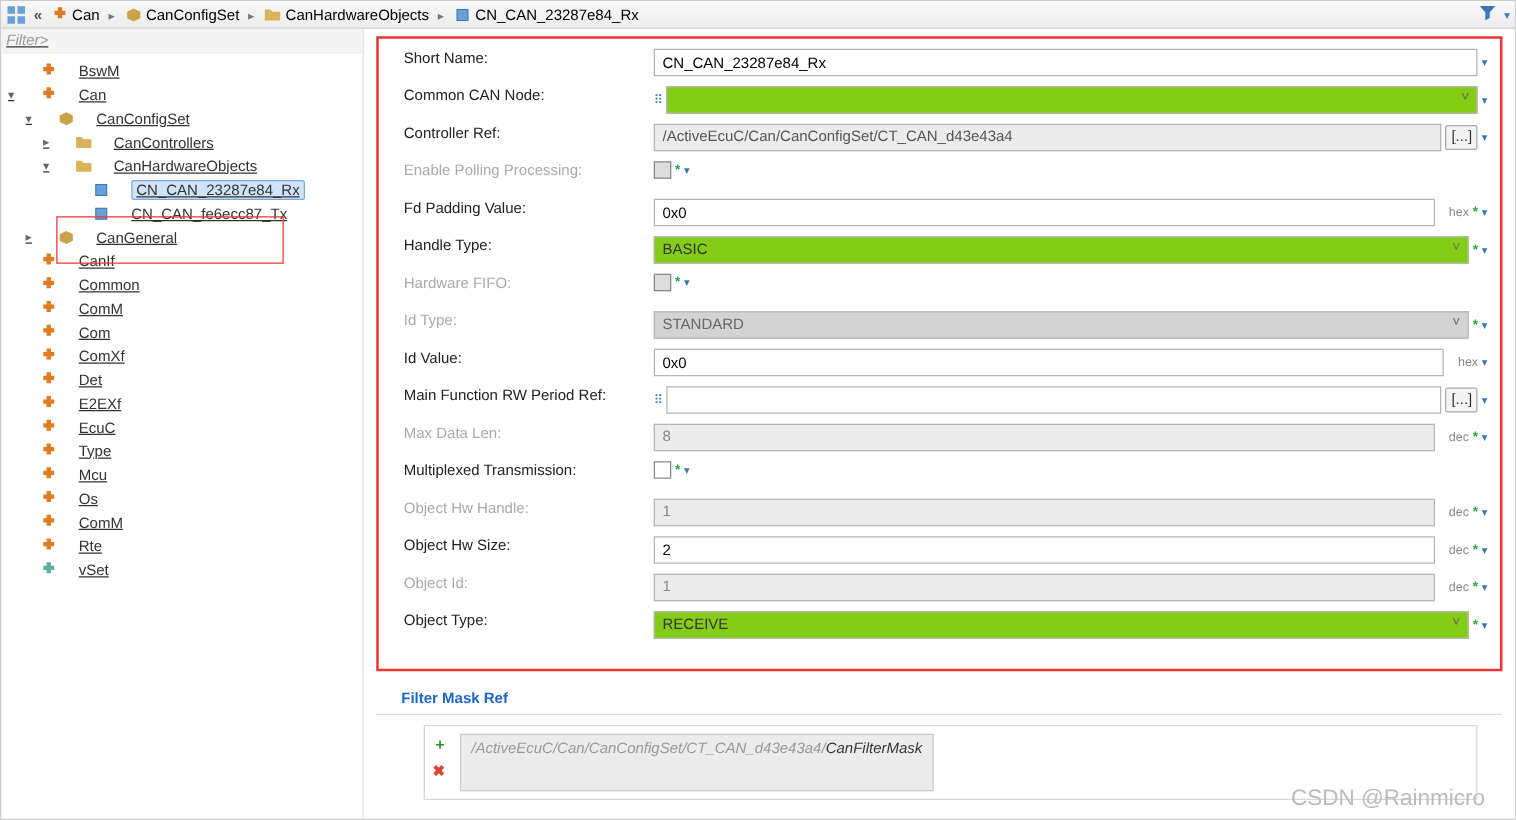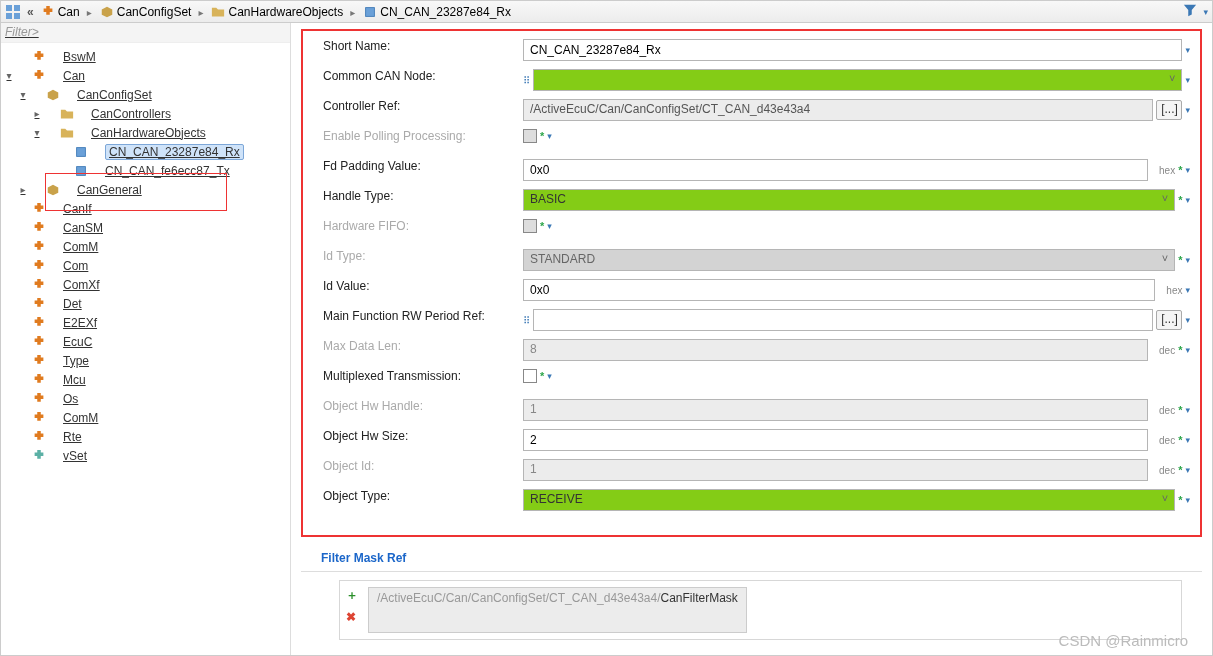--- a/index.html
+++ b/index.html
@@ -47,23 +47,23 @@
   .star { color:#2da54a; font-weight:bold; font-size:11px; }
   .mini-dd { color:#3b78b5; font-size:9px; cursor:pointer; }
   .dots-btn { border:1px solid #aaa; background:#f4f4f4; width:26px; height:20px; text-align:center; line-height:16px; cursor:pointer; border-radius:2px; }
   .chk { width:14px; height:14px; border:1px solid #888; background:#fff; display:inline-block; }
   .chk.filled { background:#ddd; }
   .sub-header { color:#1b66c9; font-weight:bold; padding:6px 0 6px 20px; border-bottom:1px solid #ddd; }
   .mask-area { border:1px solid #d7d7d7; margin:8px 20px 0 38px; padding:6px; display:flex; gap:10px; min-height:60px; }
   .mask-btns { display:flex; flex-direction:column; gap:6px; }
   .plus-ic { color:#2a8f2a; font-weight:bold; cursor:pointer; }
   .x-ic { color:#d43; font-weight:bold; cursor:pointer; }
-  .mask-path { background:#ececec; border:1px solid #ccc; padding:3px 8px; color:#999; flex:0 0 auto; }
+  .mask-path { background:#ececec; border:1px solid #ccc; padding:3px 8px; color:#999; flex:0 0 auto;font-style:italic; }
   .mask-path b { color:#333; font-weight:normal; }
-  .watermark { position:absolute; right:24px; bottom:6px; color:#bbb; font-size:15px; }
+  .watermark { position:absolute; right:24px; bottom:6px; color:#bbb; font-size:18px; }
   
   .puzz svg,.fold svg,.cube svg,.leaf svg { width:14px; height:14px; }
   .orange{color:#e07b1f}.blue{color:#3b78b5}.teal{color:#5bb0a5}
 </style>
 </head>
 <body>
 
 <div class="app">
 
   <div class="breadcrumb-bar">
@@ -204,21 +204,21 @@
             </span>
             <span class="tree-label">CanIf</span>
           </div>
         <div class="tree-row i1">
             <span class="tree-caret none"></span>
             <span class="tree-icon puzz orange">
               <svg viewBox="0 0 16 16">
                 <path fill="currentColor" d="M6 1h4v3h3v4h-3v3H6V8H3V4h3z"></path>
               </svg>
             </span>
-            <span class="tree-label">CanSM</span>
+            <span class="tree-label">Common</span>
           </div>
         <div class="tree-row i1">
             <span class="tree-caret none"></span>
             <span class="tree-icon puzz orange">
               <svg viewBox="0 0 16 16">
                 <path fill="currentColor" d="M6 1h4v3h3v4h-3v3H6V8H3V4h3z"></path>
               </svg>
             </span>
             <span class="tree-label">ComM</span>
           </div>

